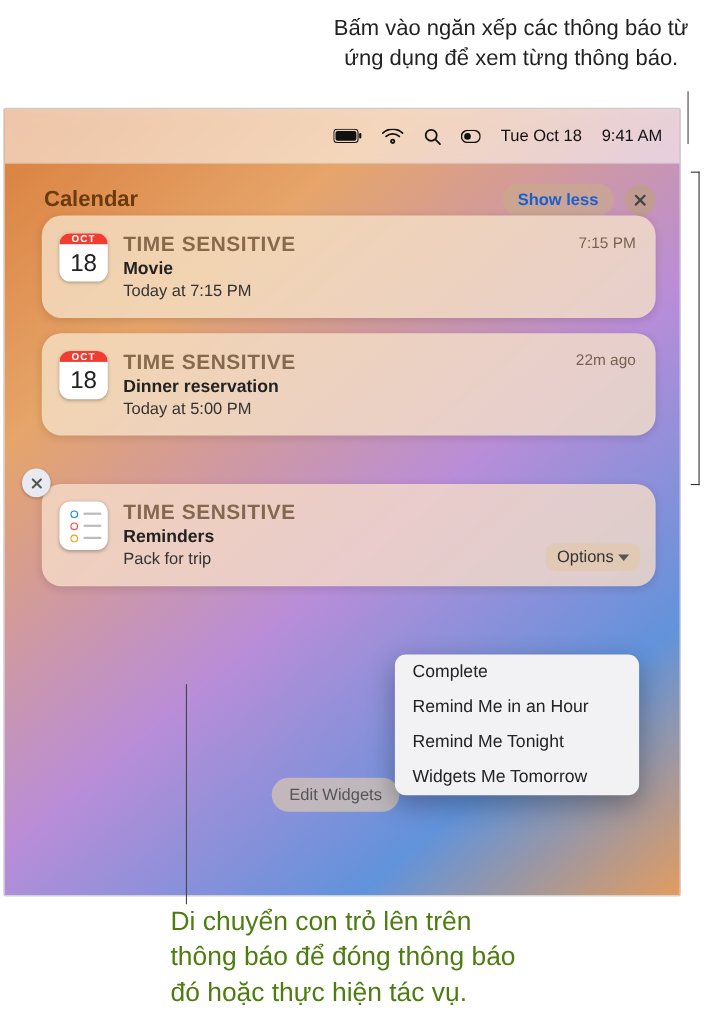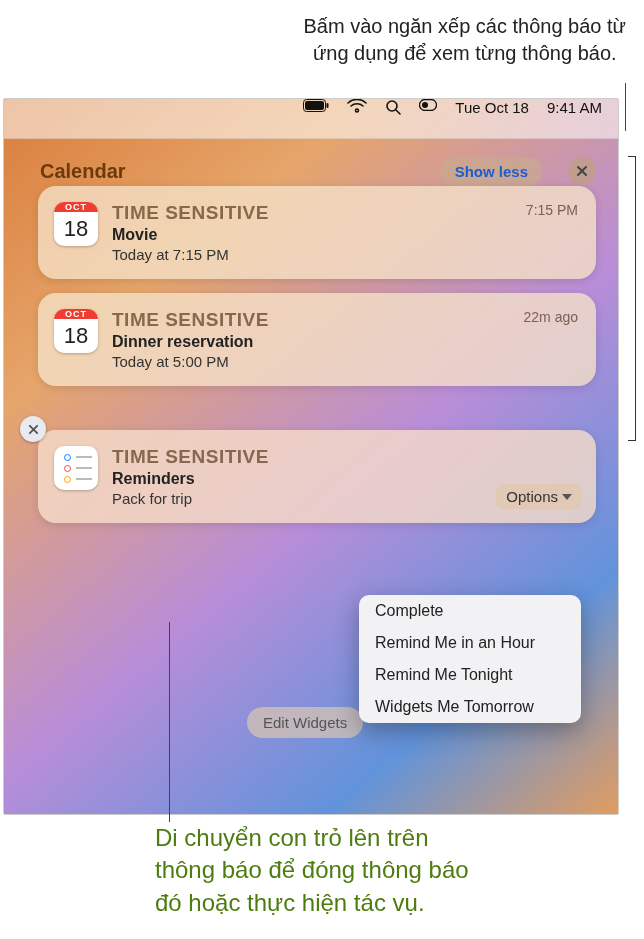--- a/index.html
+++ b/index.html
@@ -61,25 +61,25 @@
       left: 3px;
       top: 98px;
       width: 616px;
       height: 717px;
       background: linear-gradient(140deg,#d97d3b 0%, #e6a56a 25%, #b98dd8 55%, #6193db 80%, #e29c60 100%);
       border: 1px solid #ccc;
       border-radius: 2px;
       overflow: hidden;
     }
     .menubar {
-      height: 40px;
+      height: 50px;
       background: rgba(255,255,255,0.55);
       backdrop-filter: blur(6px);
       display: flex;
-      align-items: flex-start;
+      align-items: center;
       justify-content: flex-end;
       padding: 0 16px;
       gap: 18px;
       font-size: 15px;
       color: #111;
       border-bottom: 1px solid rgba(0,0,0,0.08);
     }
     .menubar .icon svg { display: block; }
     .menubar .dt { font-weight: 500; }
     .nc {
@@ -89,21 +89,21 @@
       display: flex;
       align-items: center;
       justify-content: space-between;
       padding-left: 2px;
     }
     .app-title {
       font-size: 20px;
       font-weight: 700;
       color: #6b3b0e;
     }
-    .hdr-right { display:flex; gap:26px; }
+    .hdr-right { display:flex; align-items:center; gap:10px; }
     .show-less {
       background: rgba(200,170,140,0.65);
       color: #1a5fcf;
       font-size: 15px;
       font-weight: 600;
       border: none;
       padding: 6px 14px;
       border-radius: 16px;
       cursor: pointer;
     }

